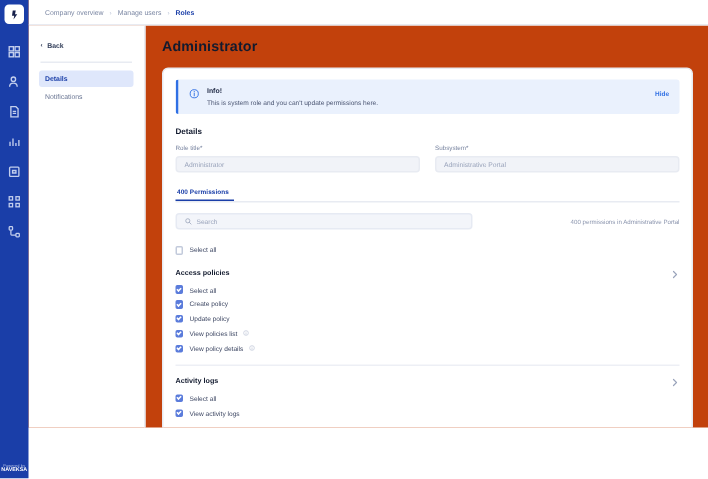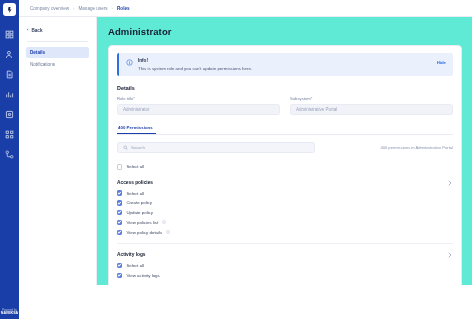--- a/index.html
+++ b/index.html
@@ -2,21 +2,21 @@
 <html><head>
 <meta charset="utf-8">
 <style>
   * { box-sizing: border-box; margin: 0; padding: 0; }
   html, body {
     width: 472px; height: 319px;
     font-family: "Liberation Sans", sans-serif;
     background: #ffffff;
     overflow: hidden;
   }
-  .app { position: relative; width: 472px; height: 285px; display: flex; background:#5eead4; }
+  .app { position: relative; width: 472px; height: 285px; display: flex; background:#c2410c; }
 
   
   .rail {
     width: 19px; height: 319px;
     background: #1a3ea8;
     display: flex; flex-direction: column; align-items: center;
     flex: 0 0 19px;
     position: relative;
   }
   .rail-logo {

